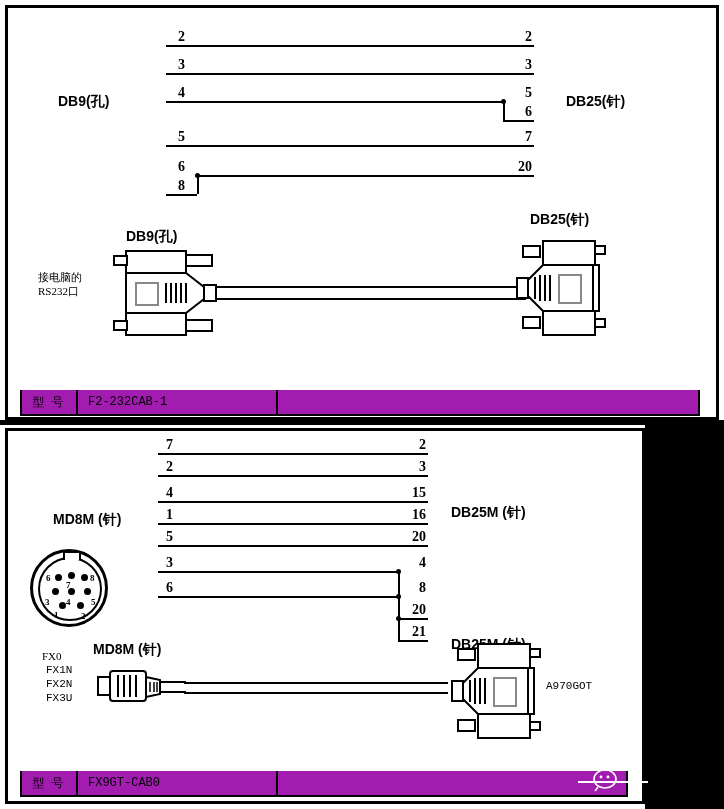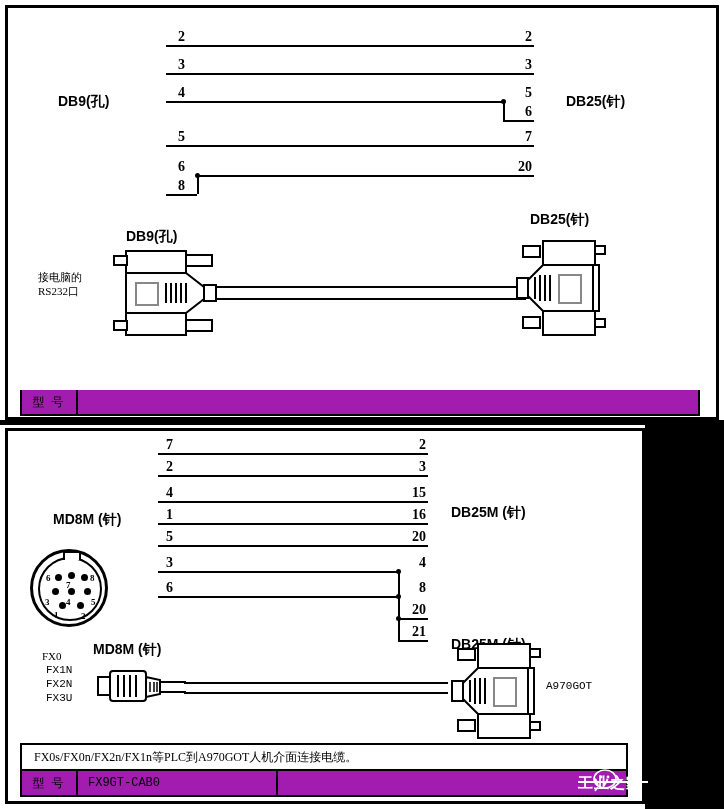--- a/index.html
+++ b/index.html
@@ -280,20 +280,21 @@
           <line x1="27" y1="42" x2="27" y2="68"></line>
           <line x1="32" y1="42" x2="32" y2="68"></line>
           <line x1="37" y1="42" x2="37" y2="68"></line>
         </g>
         <rect x="46" y="42" width="22" height="28" fill="#fff" stroke="#888" stroke-width="2"></rect>
         <rect x="80" y="32" width="6" height="46" fill="#fff" stroke="#000" stroke-width="2"></rect>
       </svg>
 
       <div class="model-row" style="left:12px; top:382px; width:680px;">
         <div class="model-label">型 号</div>
+        <div class="model-value">F2-232CAB-1</div>
         <div class="model-blank"></div>
       </div>
 
     </div>
   </div>
 
   <div id="panel2">
 
     <div class="conn-label" style="left:45px; top:80px;">MD8M (针)</div>
     <div class="conn-label" style="left:443px; top:73px;">DB25M (针)</div>
@@ -397,31 +398,29 @@
         <line x1="27" y1="42" x2="27" y2="68"></line>
         <line x1="32" y1="42" x2="32" y2="68"></line>
         <line x1="37" y1="42" x2="37" y2="68"></line>
       </g>
       <rect x="46" y="42" width="22" height="28" fill="#fff" stroke="#888" stroke-width="2"></rect>
       <rect x="80" y="32" width="6" height="46" fill="#fff" stroke="#000" stroke-width="2"></rect>
     </svg>
 
     <div class="mono-note" style="left:538px; top:248px; font-size:11px;">A970GOT</div>
 
-    <div class="caption-box" style="left:12px; top:312px; width:608px; height:28px;">FX0s/FX0n/FX2n/FX1n等PLC到A970GOT人机介面连接电缆。</div>
     <div class="model-row" style="left:12px; top:340px; width:608px;">
       <div class="model-label">型 号</div>
       <div class="model-value">FX9GT-CAB0</div>
       <div class="model-blank"></div>
     </div>
 
   </div>
 
   <div id="wm-line"></div>
   <svg style="position:absolute; left:592px; top:768px;" width="30" height="26" viewBox="0 0 30 26">
     <ellipse cx="13" cy="11" rx="11" ry="9" fill="none" stroke="#ffffff" stroke-width="1.6"></ellipse>
     <circle cx="9" cy="9" r="1.4" fill="#ffffff"></circle>
     <circle cx="16" cy="9" r="1.4" fill="#ffffff"></circle>
     <path d="M6 19 L3 23" stroke="#ffffff" stroke-width="1.6" fill="none"></path>
   </svg>
-  <div id="watermark">工业之家</div>
 
 </div>
 
 </body></html>

